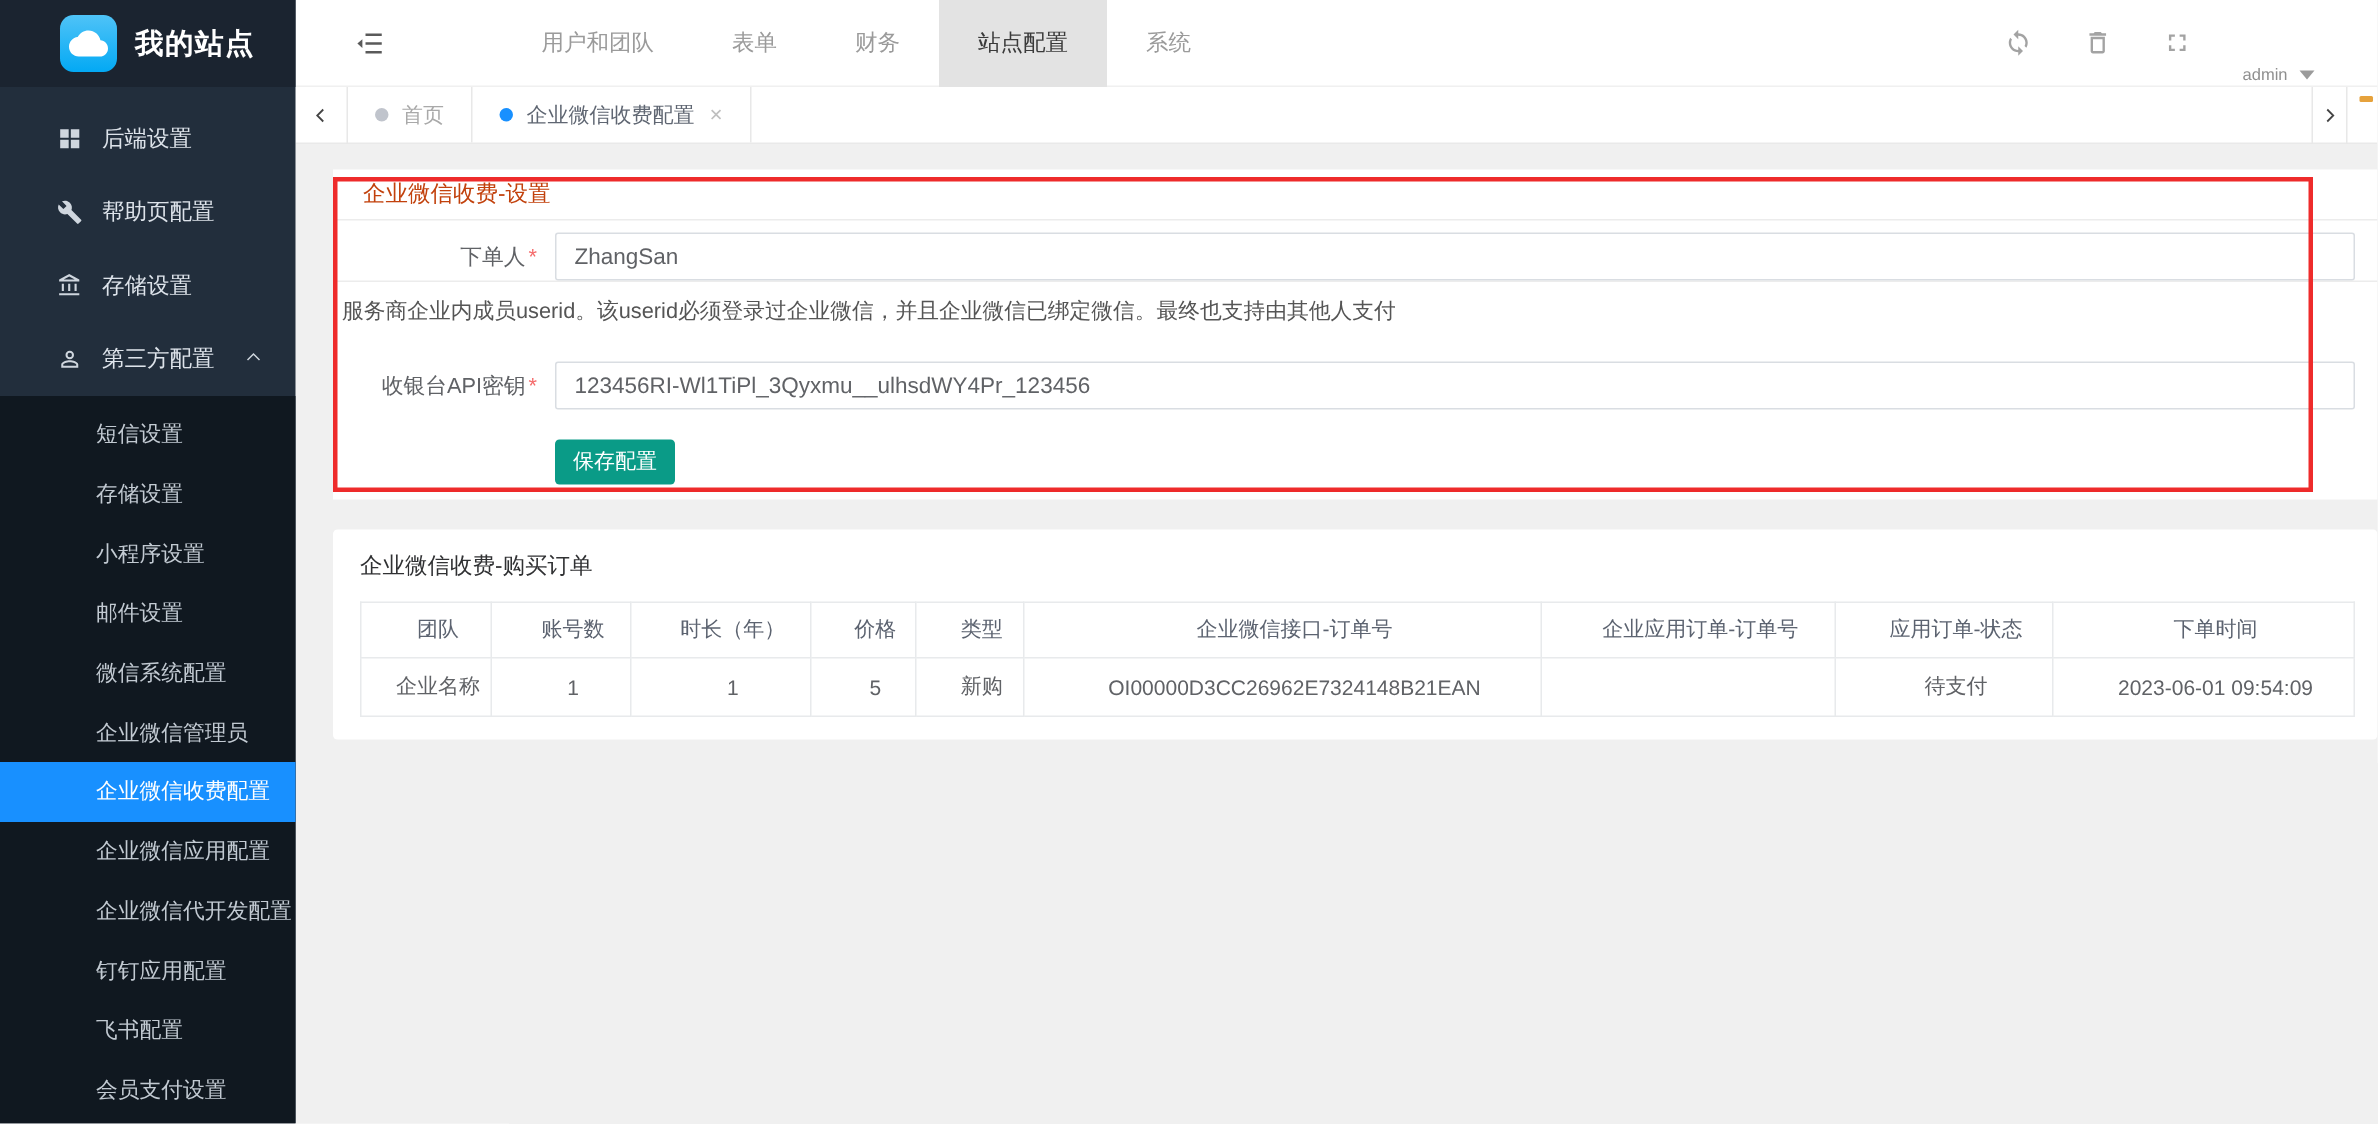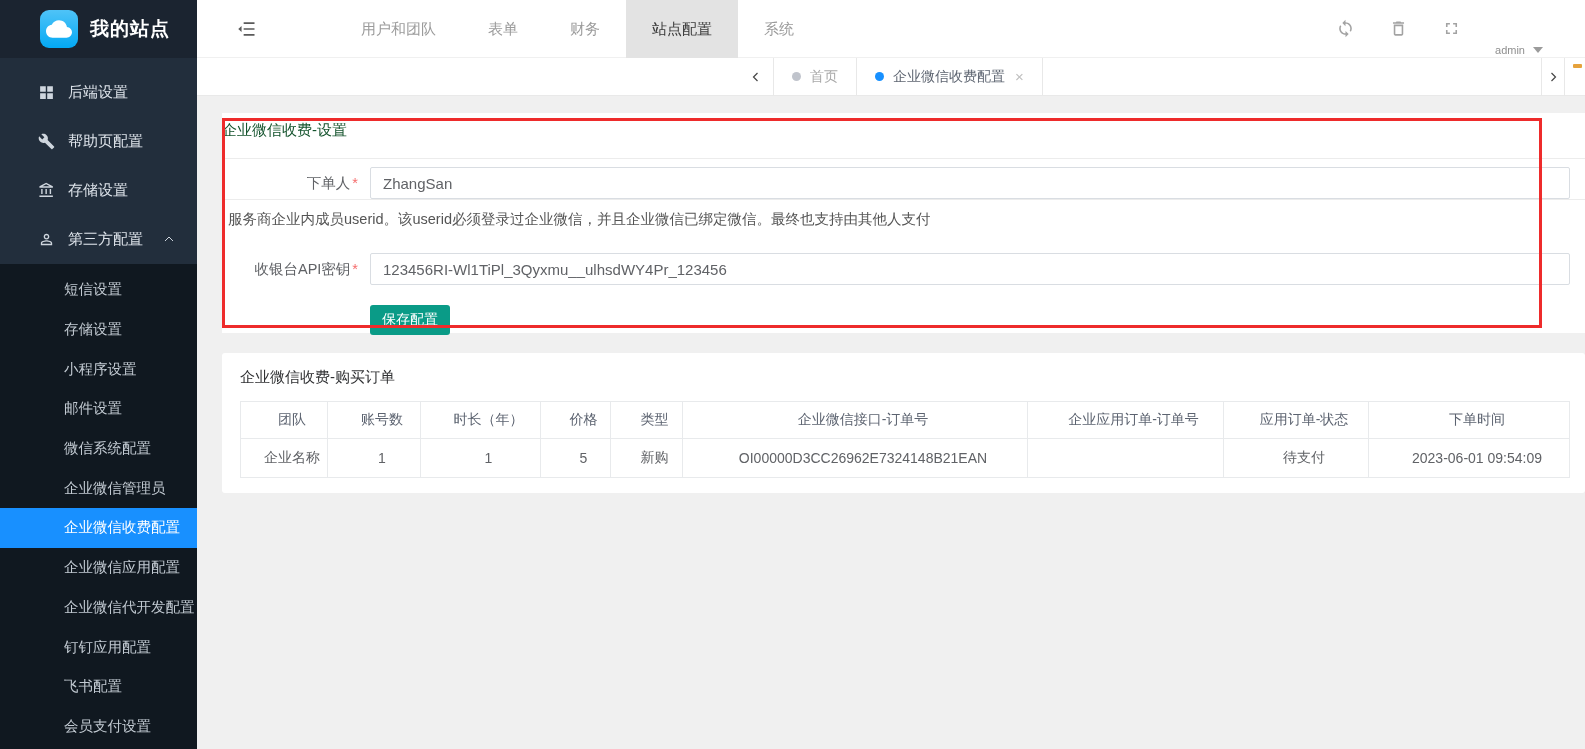--- a/index.html
+++ b/index.html
@@ -42,42 +42,42 @@
   .nav-item.active { background:#e3e3e3; color:#3a3a3a; }
   .header-right { margin-left:auto; display:flex; align-items:center; gap:34px; padding-right:42px; }
   .hicon { width:19px; height:19px; cursor:pointer; }
   .hicon svg { width:19px; height:19px; fill:#a3a3a3; }
   .user-chip { display:flex; align-items:center; gap:8px; cursor:pointer; color:#8f8f8f; font-size:11px;margin-top:42px; }
   .caret-down { width:0; height:0; border-left:5px solid transparent; border-right:5px solid transparent;
     border-top:6px solid #9b9b9b; }
 
   
   .tabbar { position:absolute; left:197px; top:58px; right:0; height:38px; background:#fff;
-    border-bottom:1px solid #e9e9e9; display:flex;justify-content:center; }
+    border-bottom:1px solid #e9e9e9; display:flex; }
   .tab-prev, .tab-next { width:35px; height:38px; display:flex; align-items:center; justify-content:center; cursor:pointer; }
   .tab-prev { border-right:1px solid #e8e8e8; }
   .tab-prev svg, .tab-next svg { width:12px; height:12px; fill:none; stroke:#444; stroke-width:2.4; }
   .tabs-strip { display:flex; }
   .tab { display:flex; align-items:center; padding:0 18px; border-right:1px solid #e8e8e8;
     font-size:14px; color:#a9a9a9; cursor:pointer; white-space:nowrap; }
   .tab .dot { width:9px; height:9px; border-radius:50%; background:#c0c4cc; margin-right:9px; }
   .tab.active { color:#5f6672; }
   .tab.active .dot { background:#1890ff; }
   .tab-close { margin-left:10px; color:#bfbfbf; font-size:15px; line-height:1; cursor:pointer; }
   .tab-next { position:absolute; right:20px; top:0; border-left:1px solid #e8e8e8; border-right:1px solid #e8e8e8; width:24px; }
   .tab-overflow-mark { position:absolute; right:3px; top:6px; width:9px; height:4px; background:#e6a23c; border-radius:1px; }
 
   
   .content { position:absolute; left:197px; top:96px; right:0; bottom:0; background:#f0f0f0; }
 
   .card-form { position:absolute; left:25px; top:17px; right:0; height:220px; background:#fff; }
   .annotation-box { position:absolute; left:25px; top:22px; width:1320px; height:210px;
     border:3px solid #ee2b2b; z-index:6; pointer-events:none; }
-  .form-title { height:46px; line-height:33px; padding-left:0; border-bottom:1px solid #ececec;
-    font-size:15px; color:#14532d; }
+  .form-title { height:34px; line-height:33px; padding-left:20px; border-bottom:1px solid #ececec;
+    font-size:15px; color:#c2410c; }
   .form-row { display:flex; align-items:center; }
   .row-sep { border-bottom:1px solid #ececec; padding:8px 0 0; }
   .f-label { width:148px; text-align:right; padding-right:12px; font-size:14.5px; color:#606266; white-space:nowrap; flex:0 0 auto; }
   .req { color:#f56c6c; margin-left:2px; }
   .form-input { flex:1 1 auto; margin-right:15px; height:32px; border:1px solid #d9dde2; border-radius:2px;
     padding:0 12px; font-size:15px; color:#606266; outline:none; background:#fff;
     font-family:"Liberation Sans","DejaVu Sans",sans-serif; }
   .help-text { padding:10px 8px 12px 6px; font-size:14.5px; color:#555; }
   .row-2 { margin-top:12px; }
   .btn-row { margin-top:20px; padding-left:148px; }

